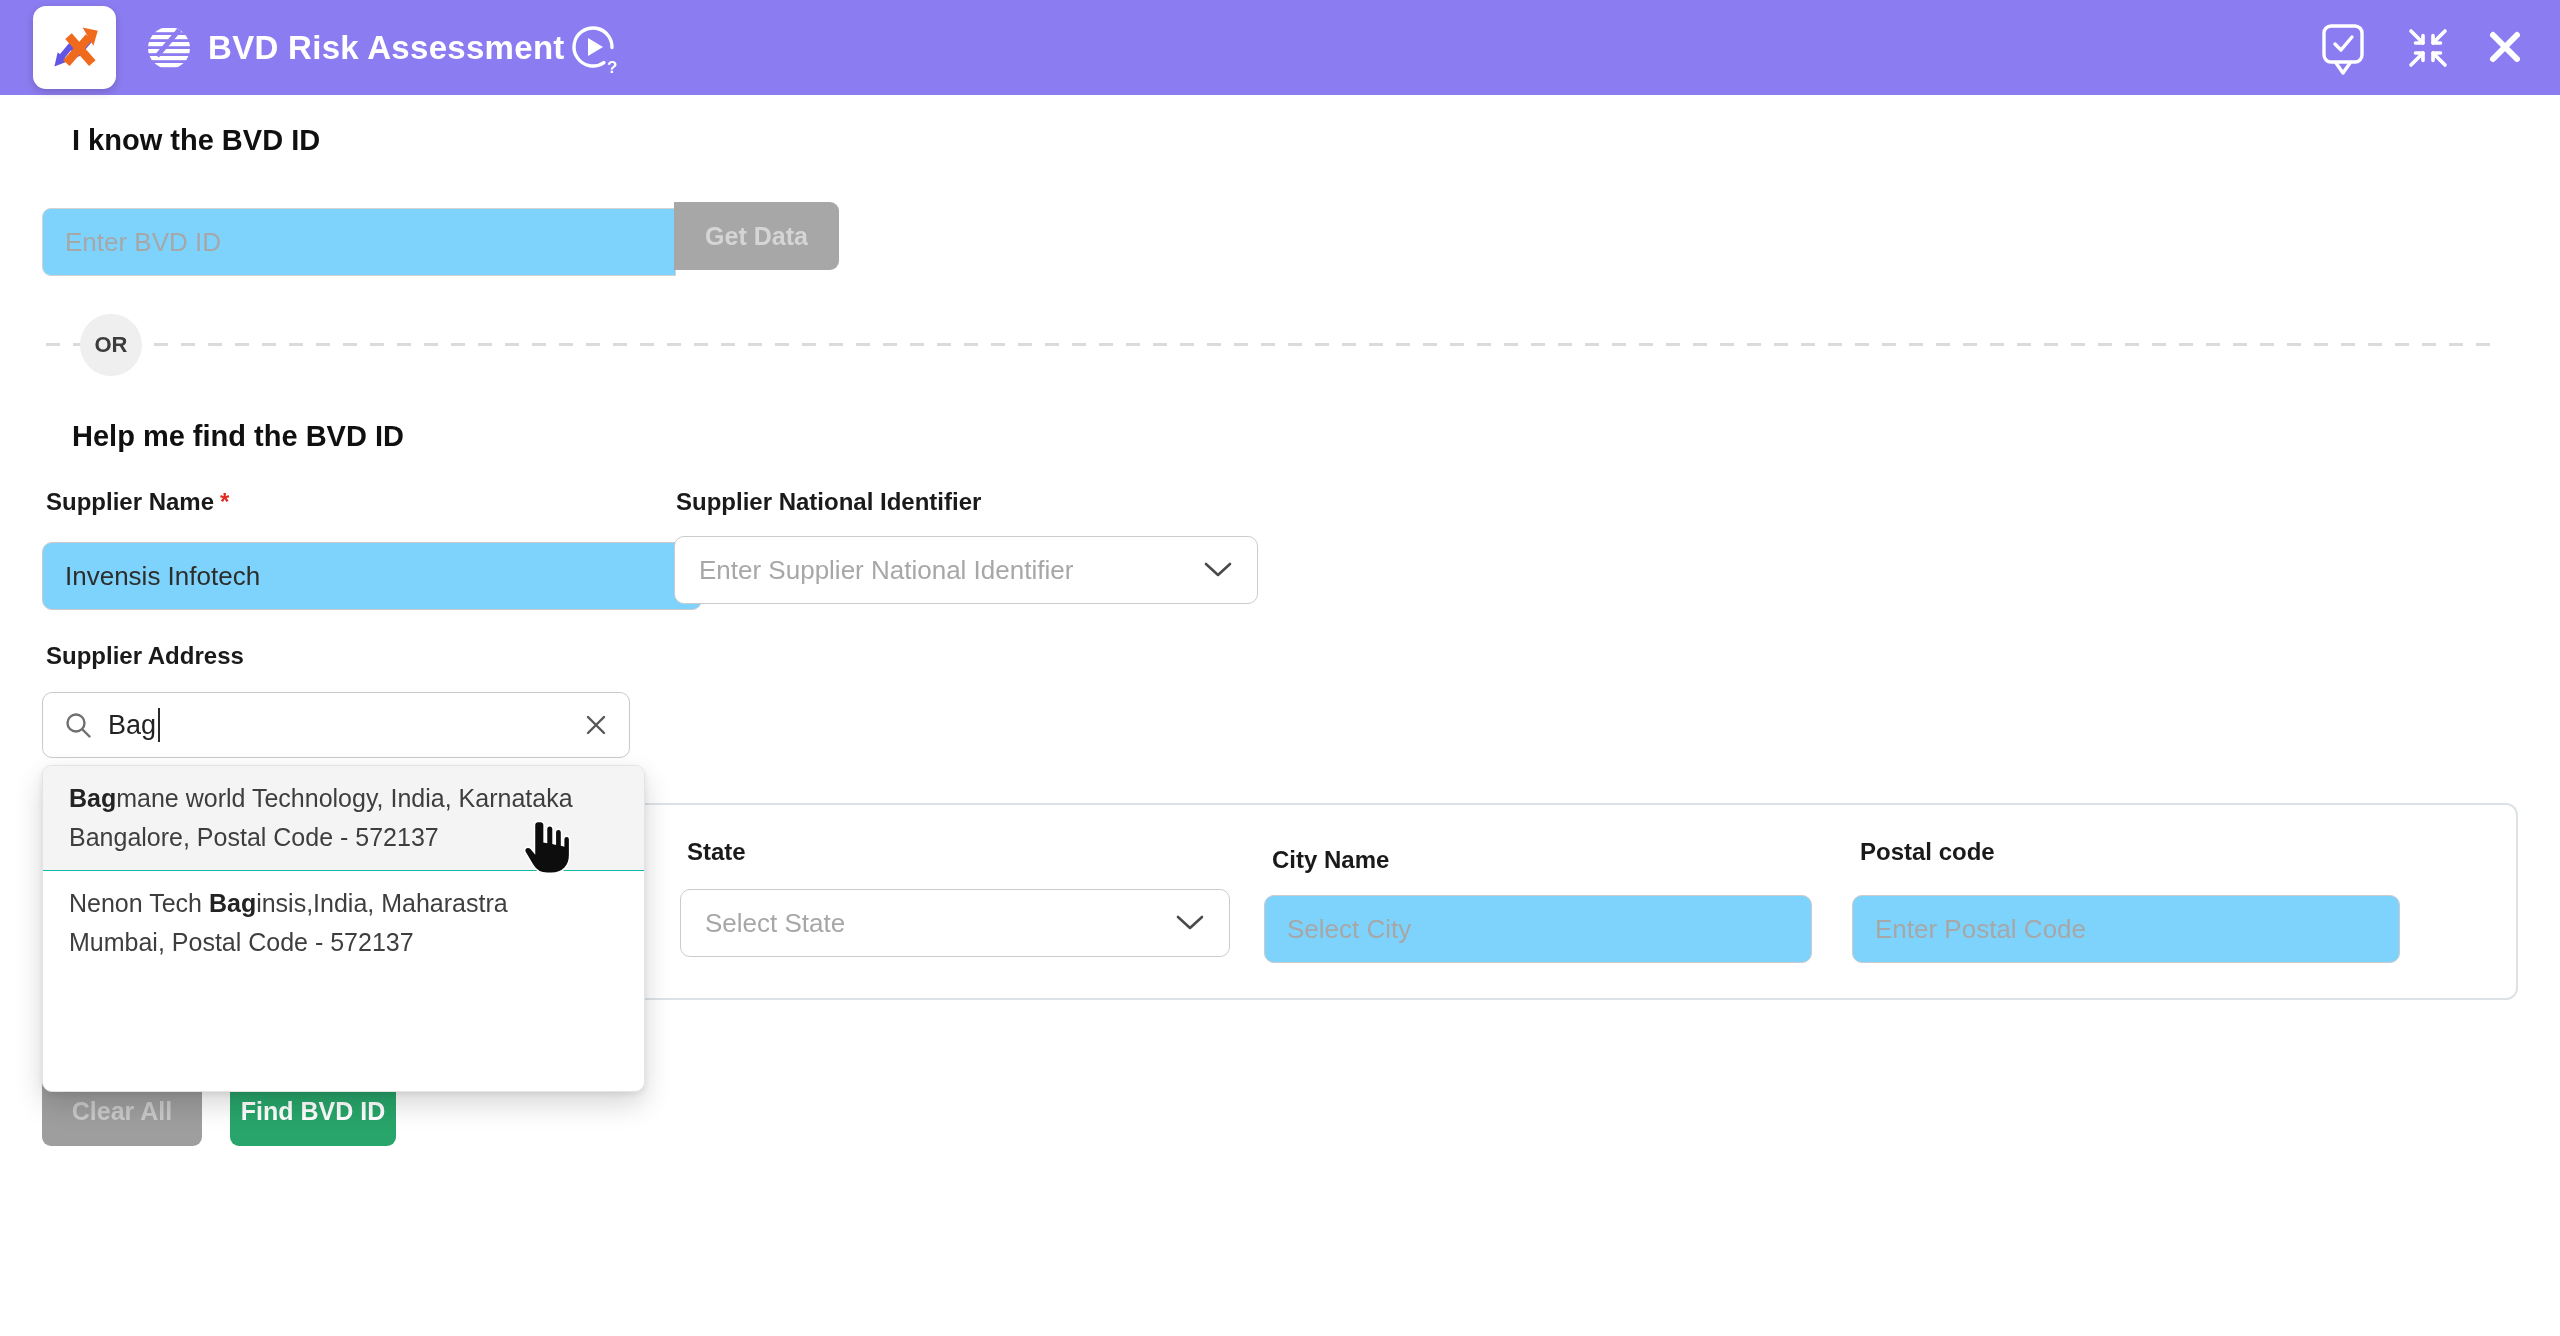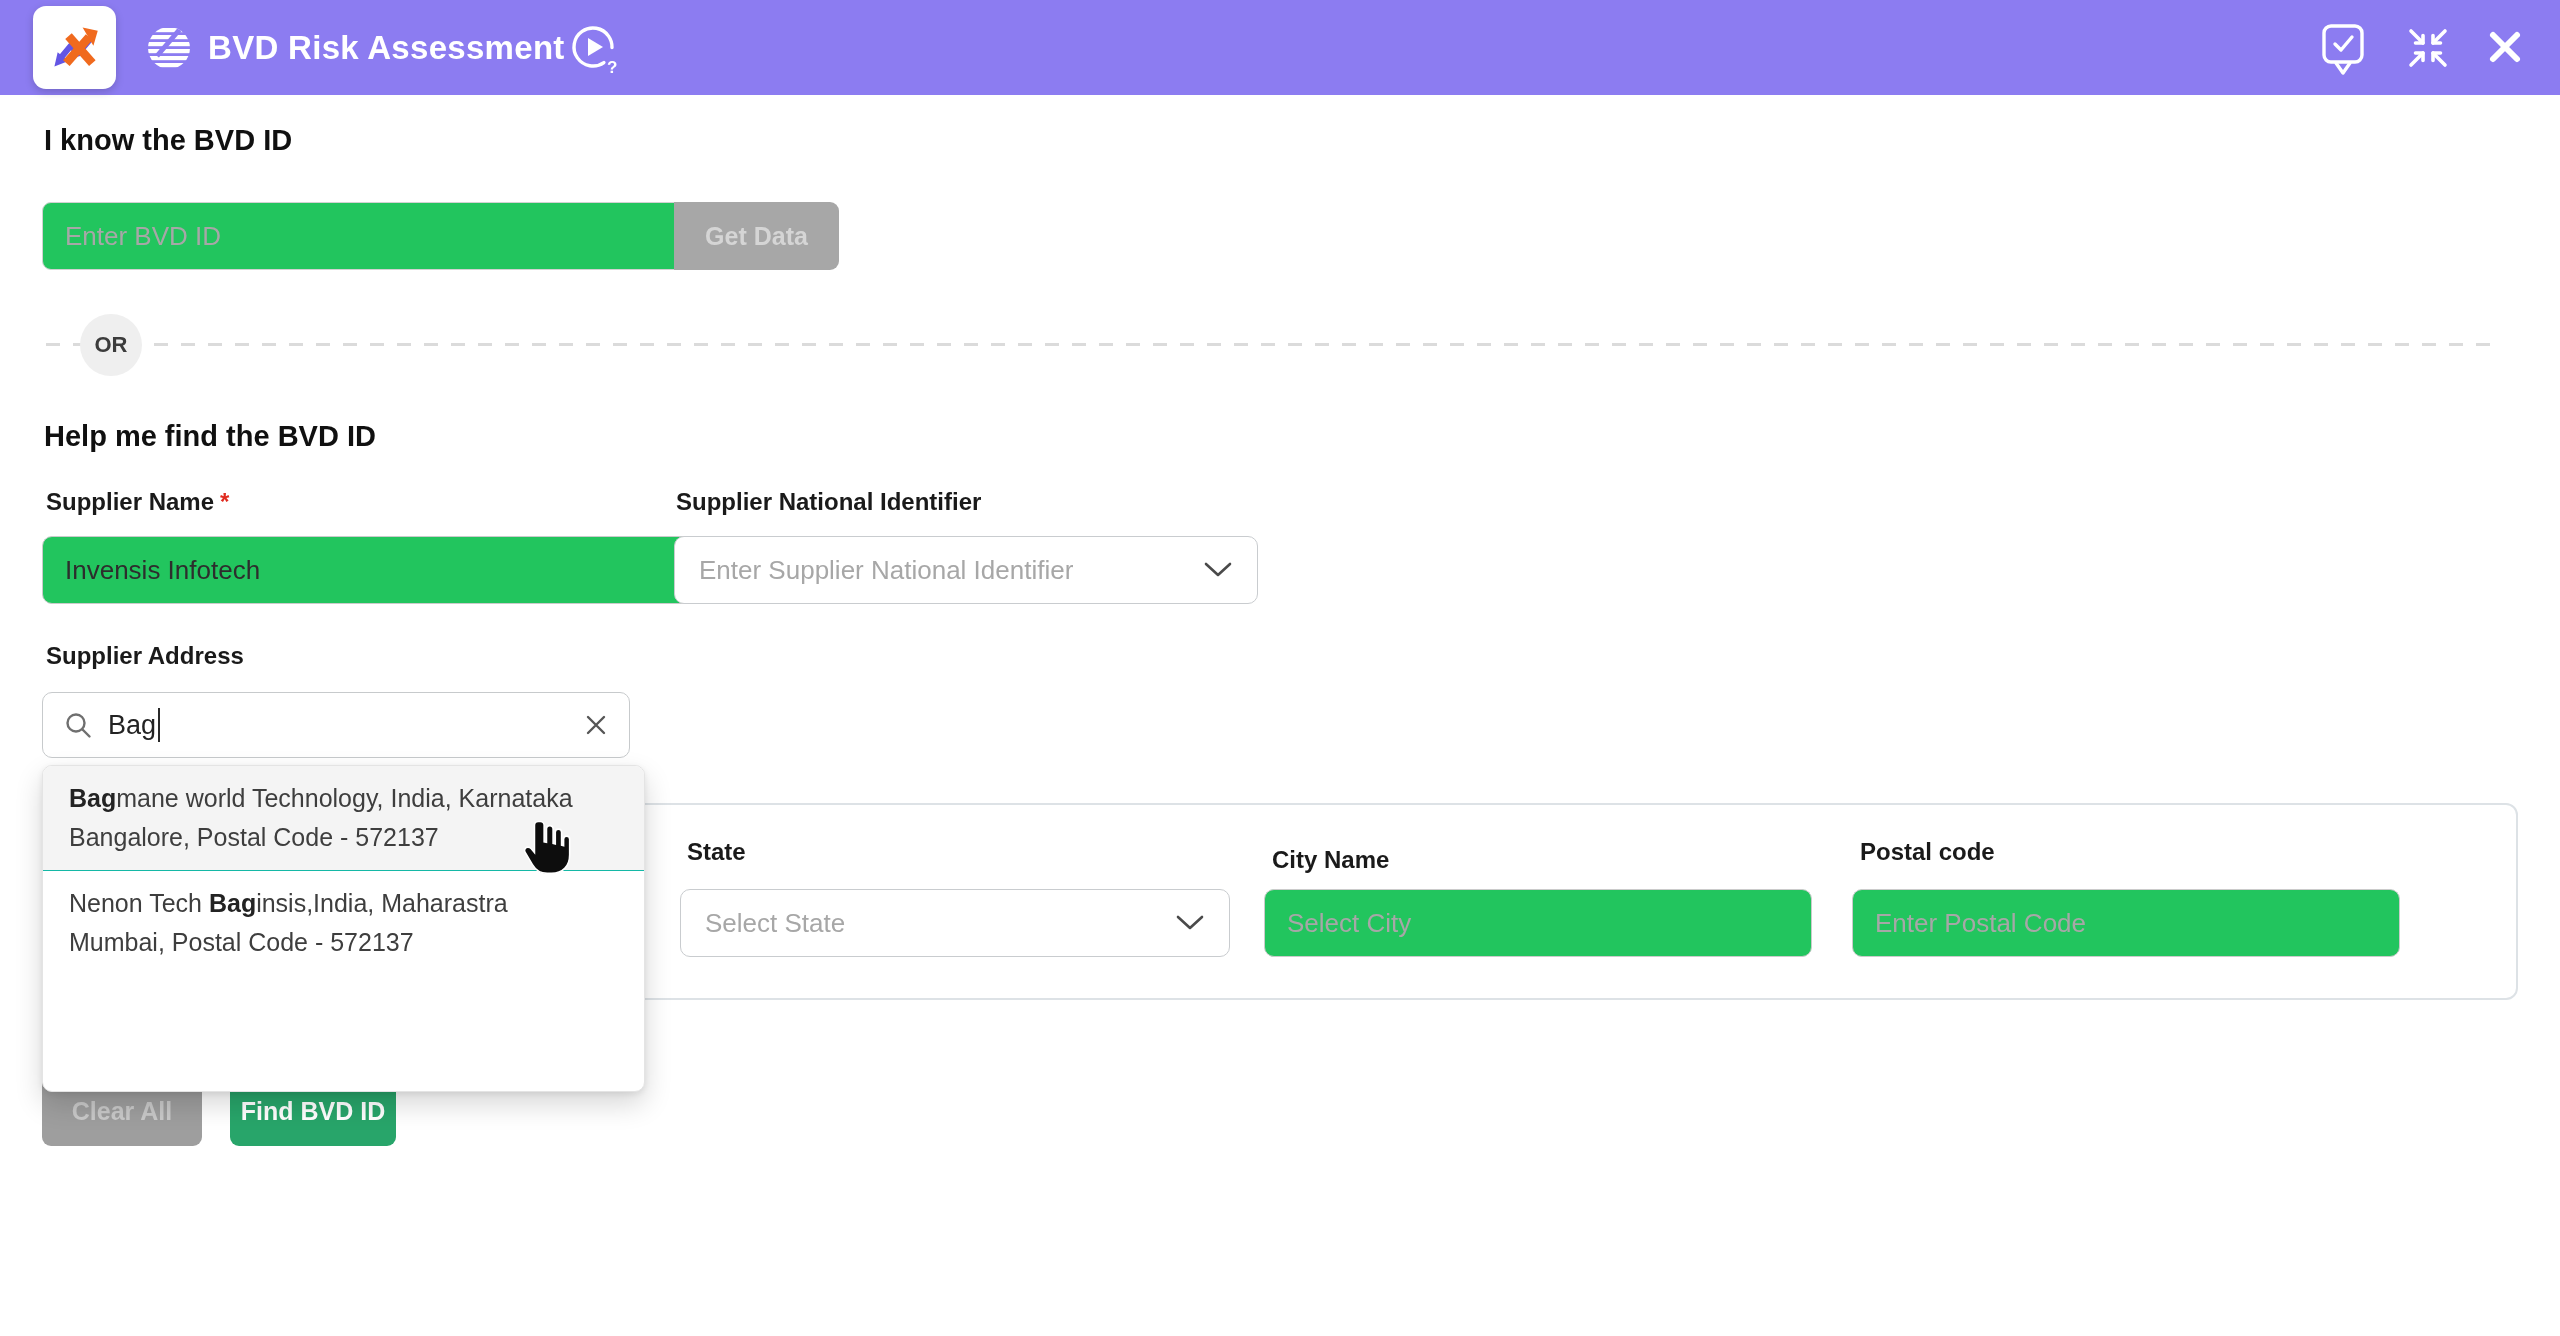--- a/index.html
+++ b/index.html
@@ -14,30 +14,30 @@
   .sphere{position:absolute;left:146px;top:25px;width:46px;height:46px;}
   .hdr-title{position:absolute;left:208px;top:0;height:95px;line-height:95px;
              font-size:33px;font-weight:700;color:#fff;letter-spacing:.3px;}
   .icon-btn{position:absolute;background:none;border:none;padding:0;margin:0;cursor:pointer;line-height:0;}
   .vid-btn{left:571px;top:25px;width:48px;height:50px;}
   .fb-btn{left:2322px;top:24px;width:42px;height:52px;}
   .clp-btn{left:2406px;top:26px;width:44px;height:44px;}
   .cls-btn{left:2486px;top:28px;width:38px;height:38px;}
 
   
-  .h2{position:absolute;font-size:29px;font-weight:700;color:#101010;}
+  .h2{position:absolute;font-size:29px;font-weight:700;color:#101010;margin-left:28px;}
   .h2.know{left:44px;top:124px;}
   .h2.find{left:44px;top:420px;}
   .lbl{position:absolute;font-size:24px;font-weight:600;color:#1a1a1a;}
   .req{color:#E02B20;font-weight:700;margin-left:6px;}
 
   
   .tx{box-sizing:border-box;position:absolute;height:68px;border:1.5px solid #cbcbcb;
       border-radius:10px;font-family:"Liberation Sans",sans-serif;font-size:26px;color:#2d2d2d;
-      padding:0 22px;outline:none;background:#22c55e;}
+      padding:0 22px;outline:none;background:#7dd3fc;margin-top:6px;}
   .tx::placeholder{color:#a7a7a7;}
   .bvd-input{left:42px;top:202px;width:634px;border-radius:9px 0 0 9px;border-color:#d2d2d2;}
   .get-data{position:absolute;left:674px;top:202px;width:165px;height:68px;background:#a7a7a7;
             color:#d5d5d5;font-size:25px;font-weight:600;border:none;border-radius:0 9px 9px 0;
             font-family:"Liberation Sans",sans-serif;}
   .name-input{left:42px;top:536px;width:660px;}
 
   
   .sel{box-sizing:border-box;position:absolute;height:68px;border:1.5px solid #c9cccf;border-radius:10px;
        background:#fff;display:flex;align-items:center;padding:0 24px;cursor:pointer;}

